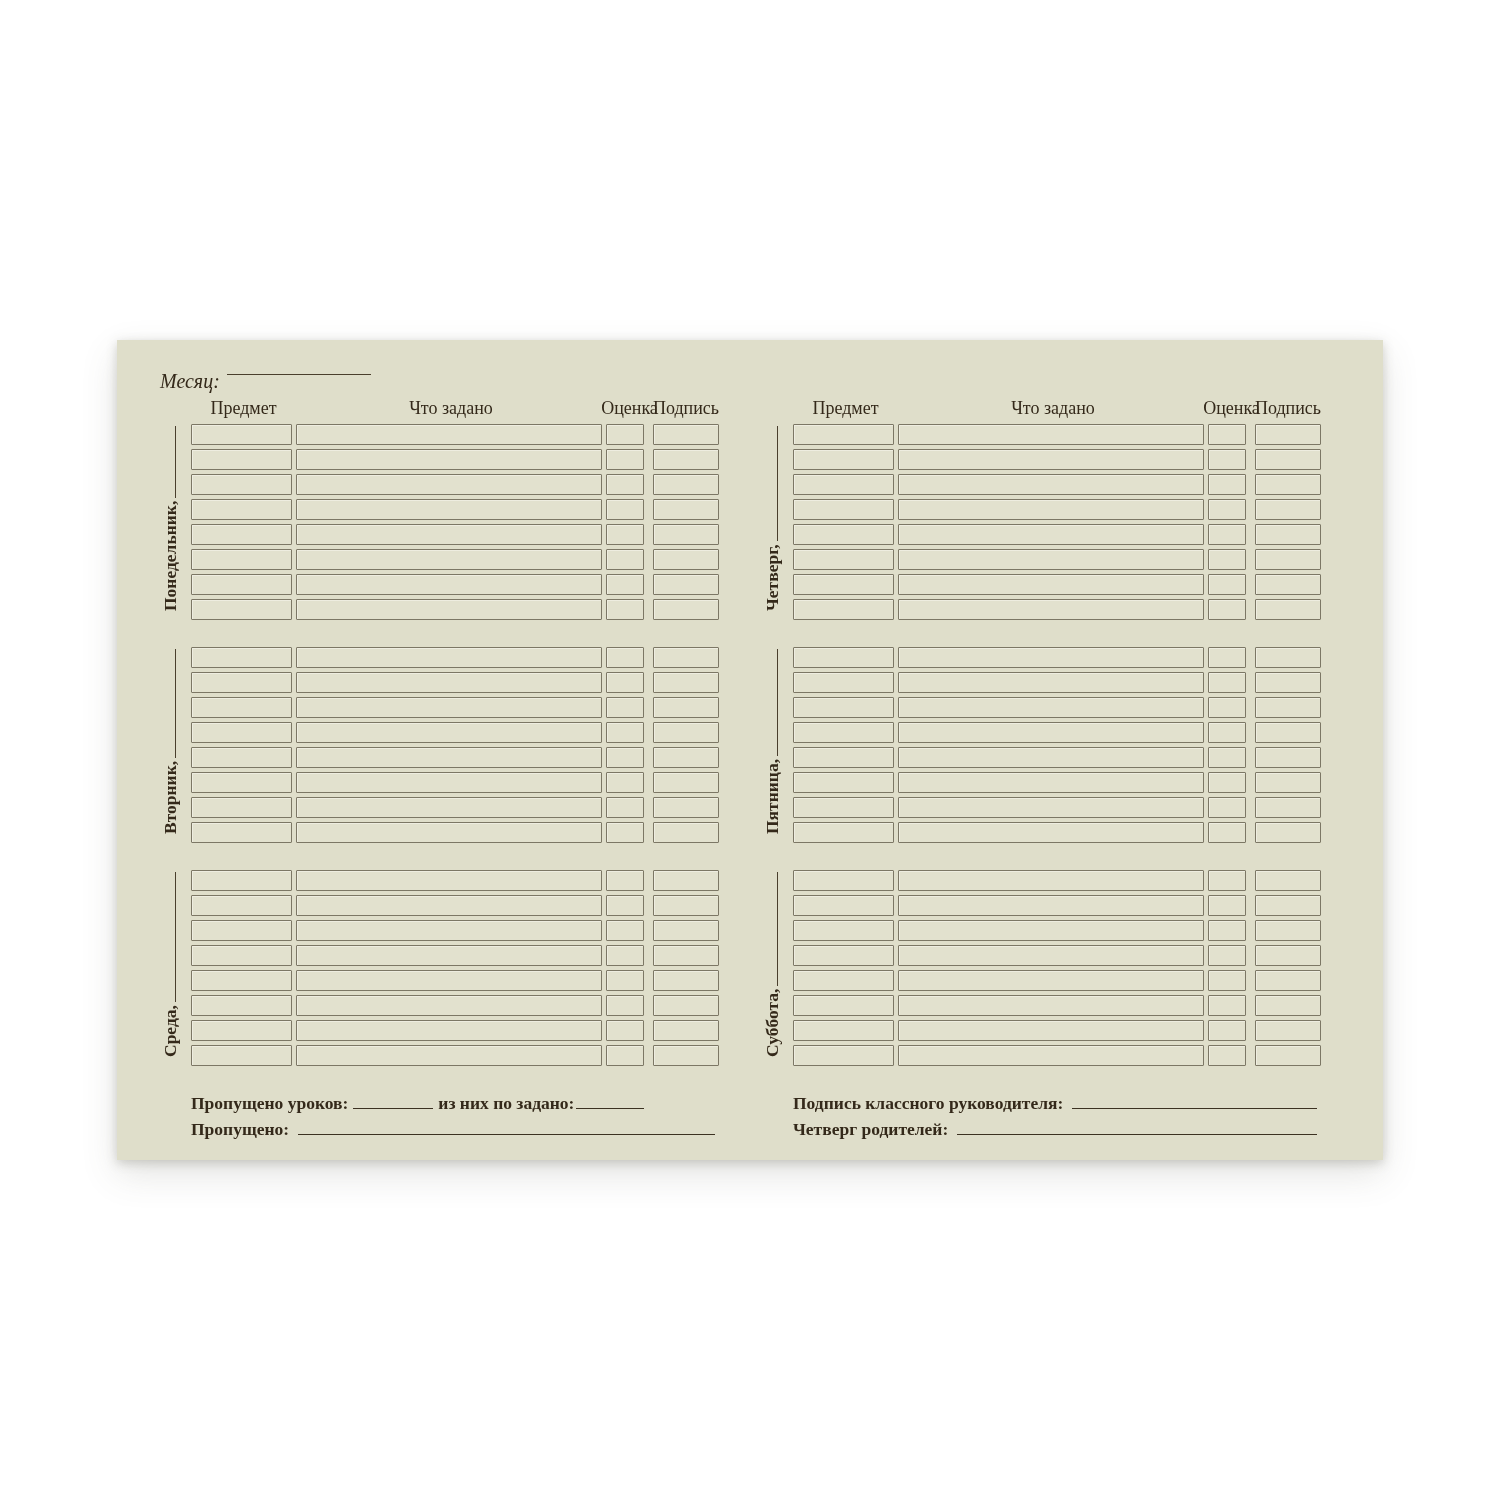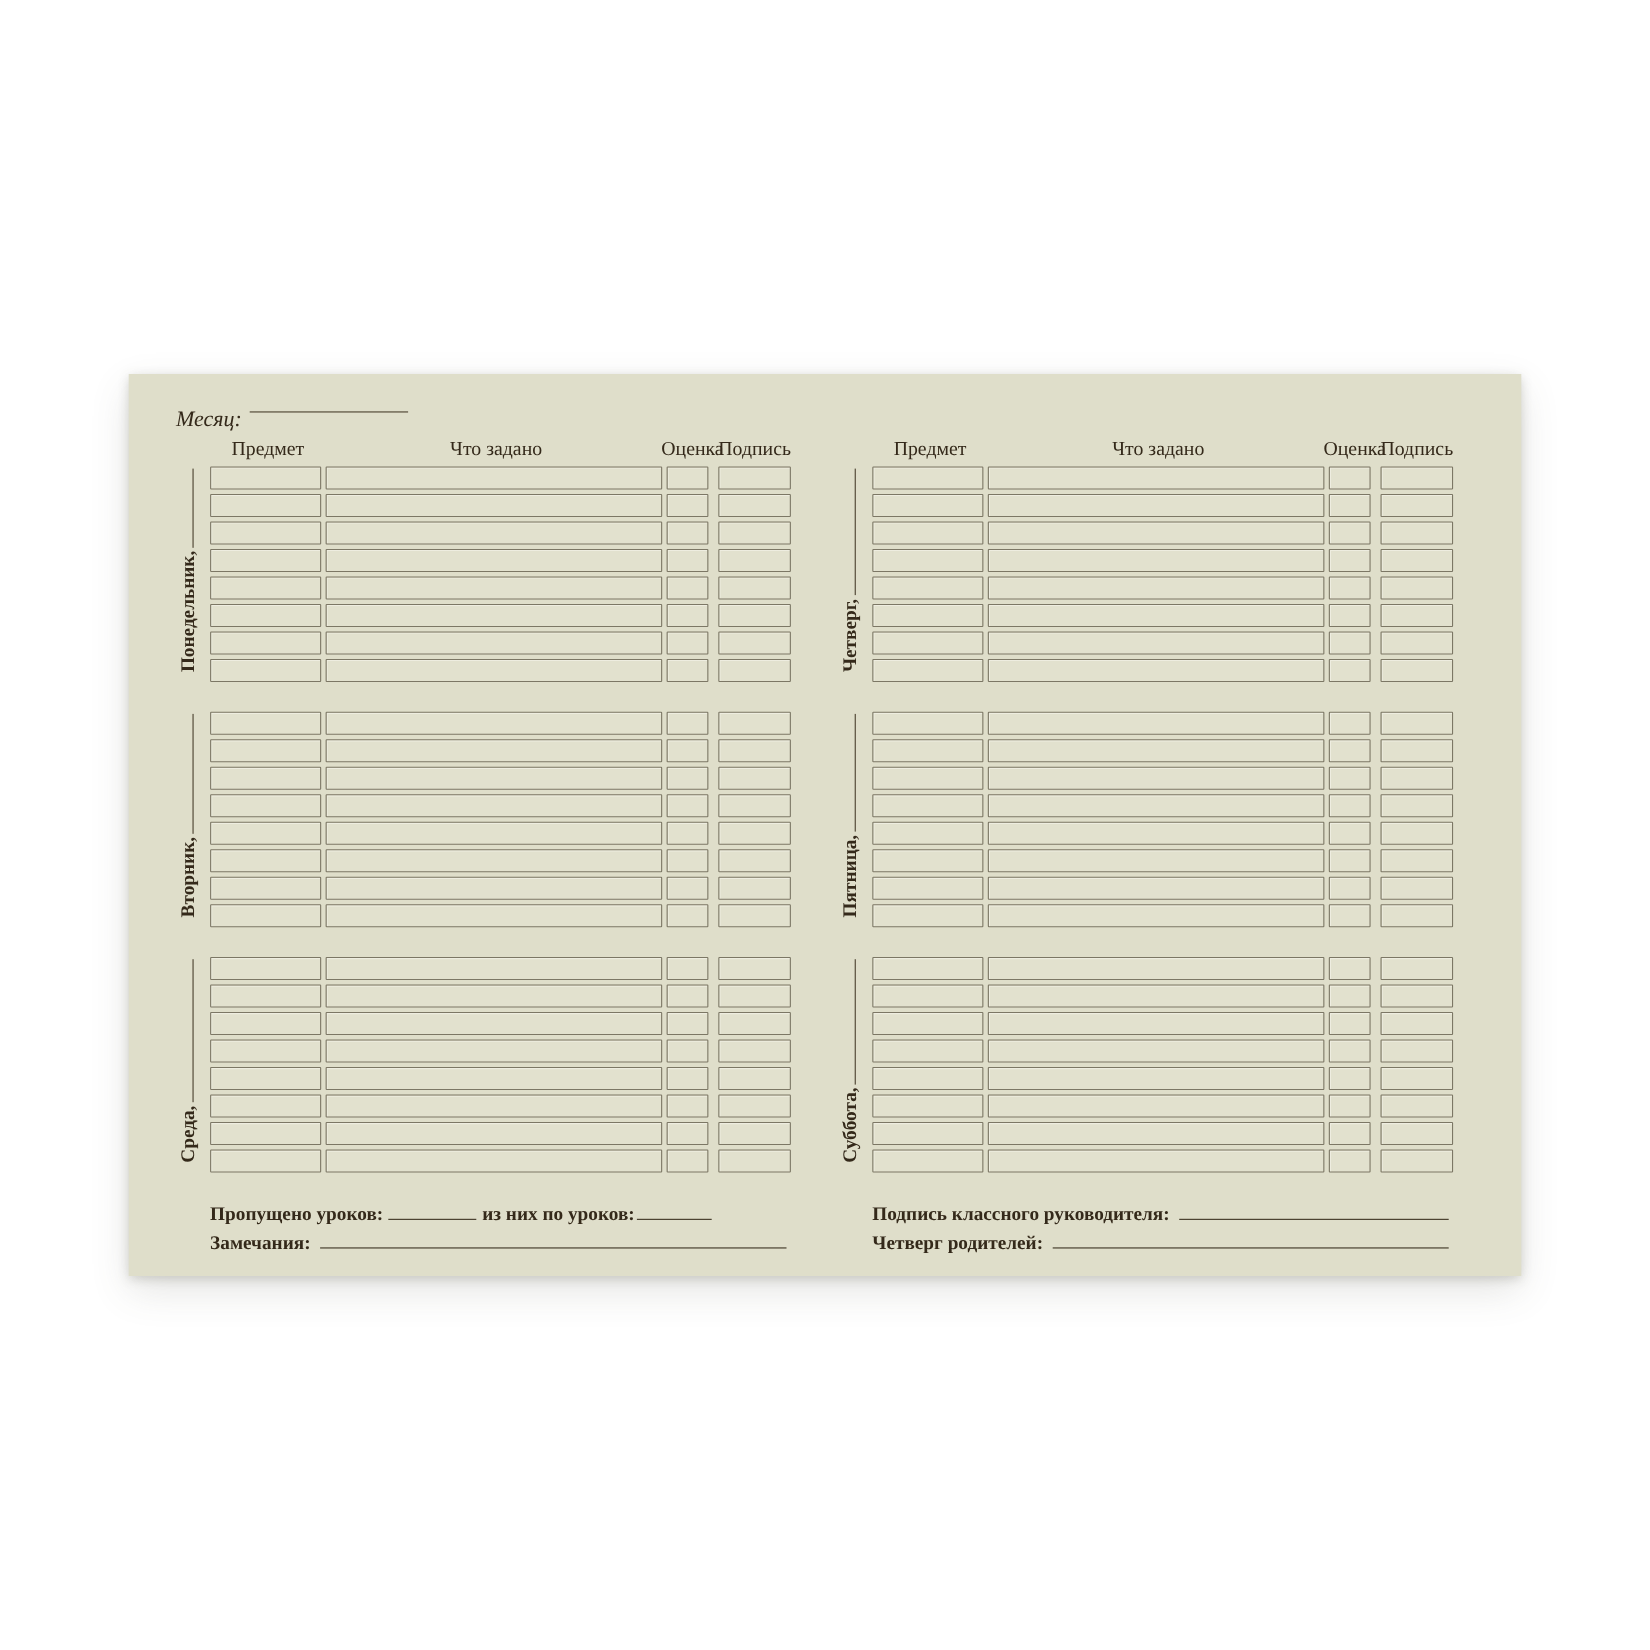--- a/index.html
+++ b/index.html
@@ -269,25 +269,25 @@
               <div class="cell c3"></div>
               <div class="cell c4"></div>
             </div>
           </div>
         </div>
       </div>
     <div class="page-footer">
       <div class="footer-line">
         <span>Пропущено уроков:</span>
         <span class="fline w80"></span>
-        <span>из них по уроков:</span>
+        <span>из них по задано:</span>
         <span class="fline w68"></span>
       </div>
       <div class="footer-line">
-        <span>Замечания:</span>
+        <span>Пропущено:</span>
         <span class="fline fill"></span>
       </div>
     </div>
   </div>
 
   <div class="page-half right">
     <div class="month-row"></div>
     <div class="col-headers">
       <span class="h1">Предмет</span>
       <span class="h2">Что задано</span>

